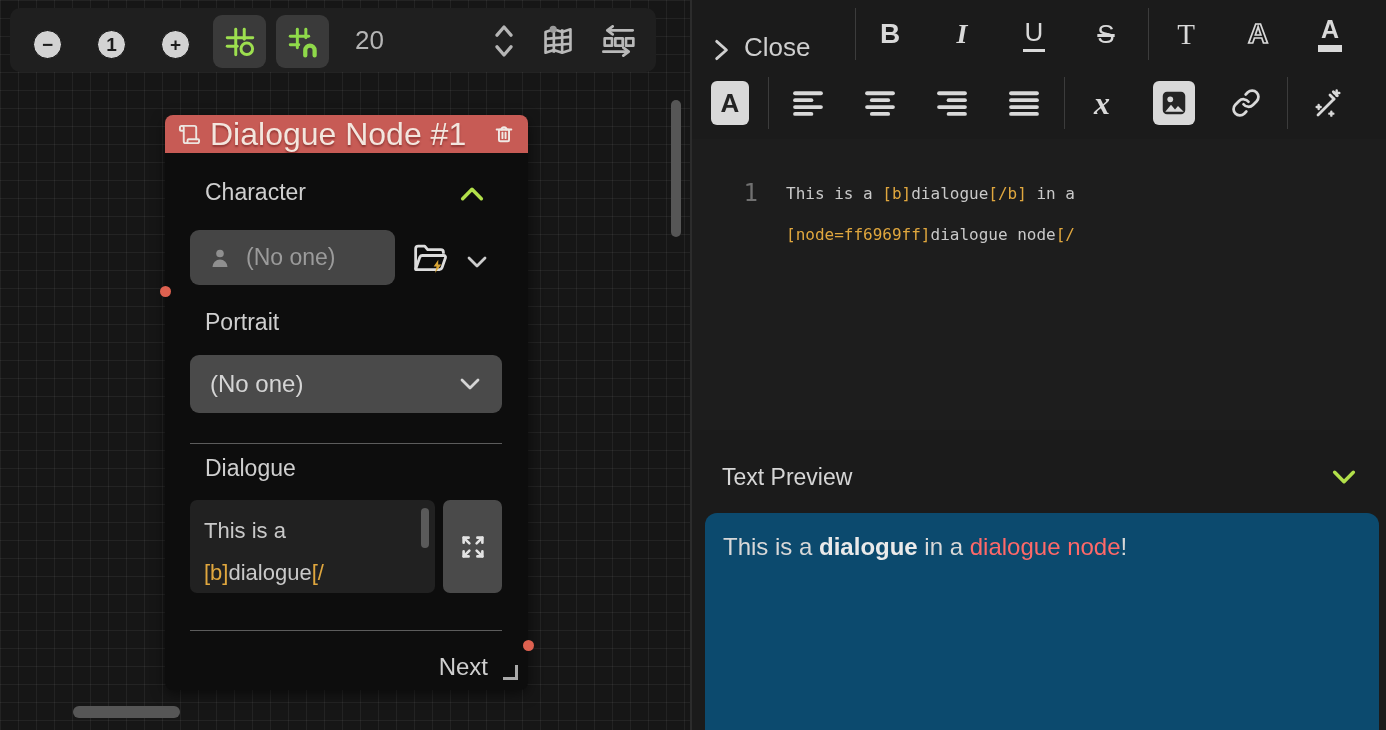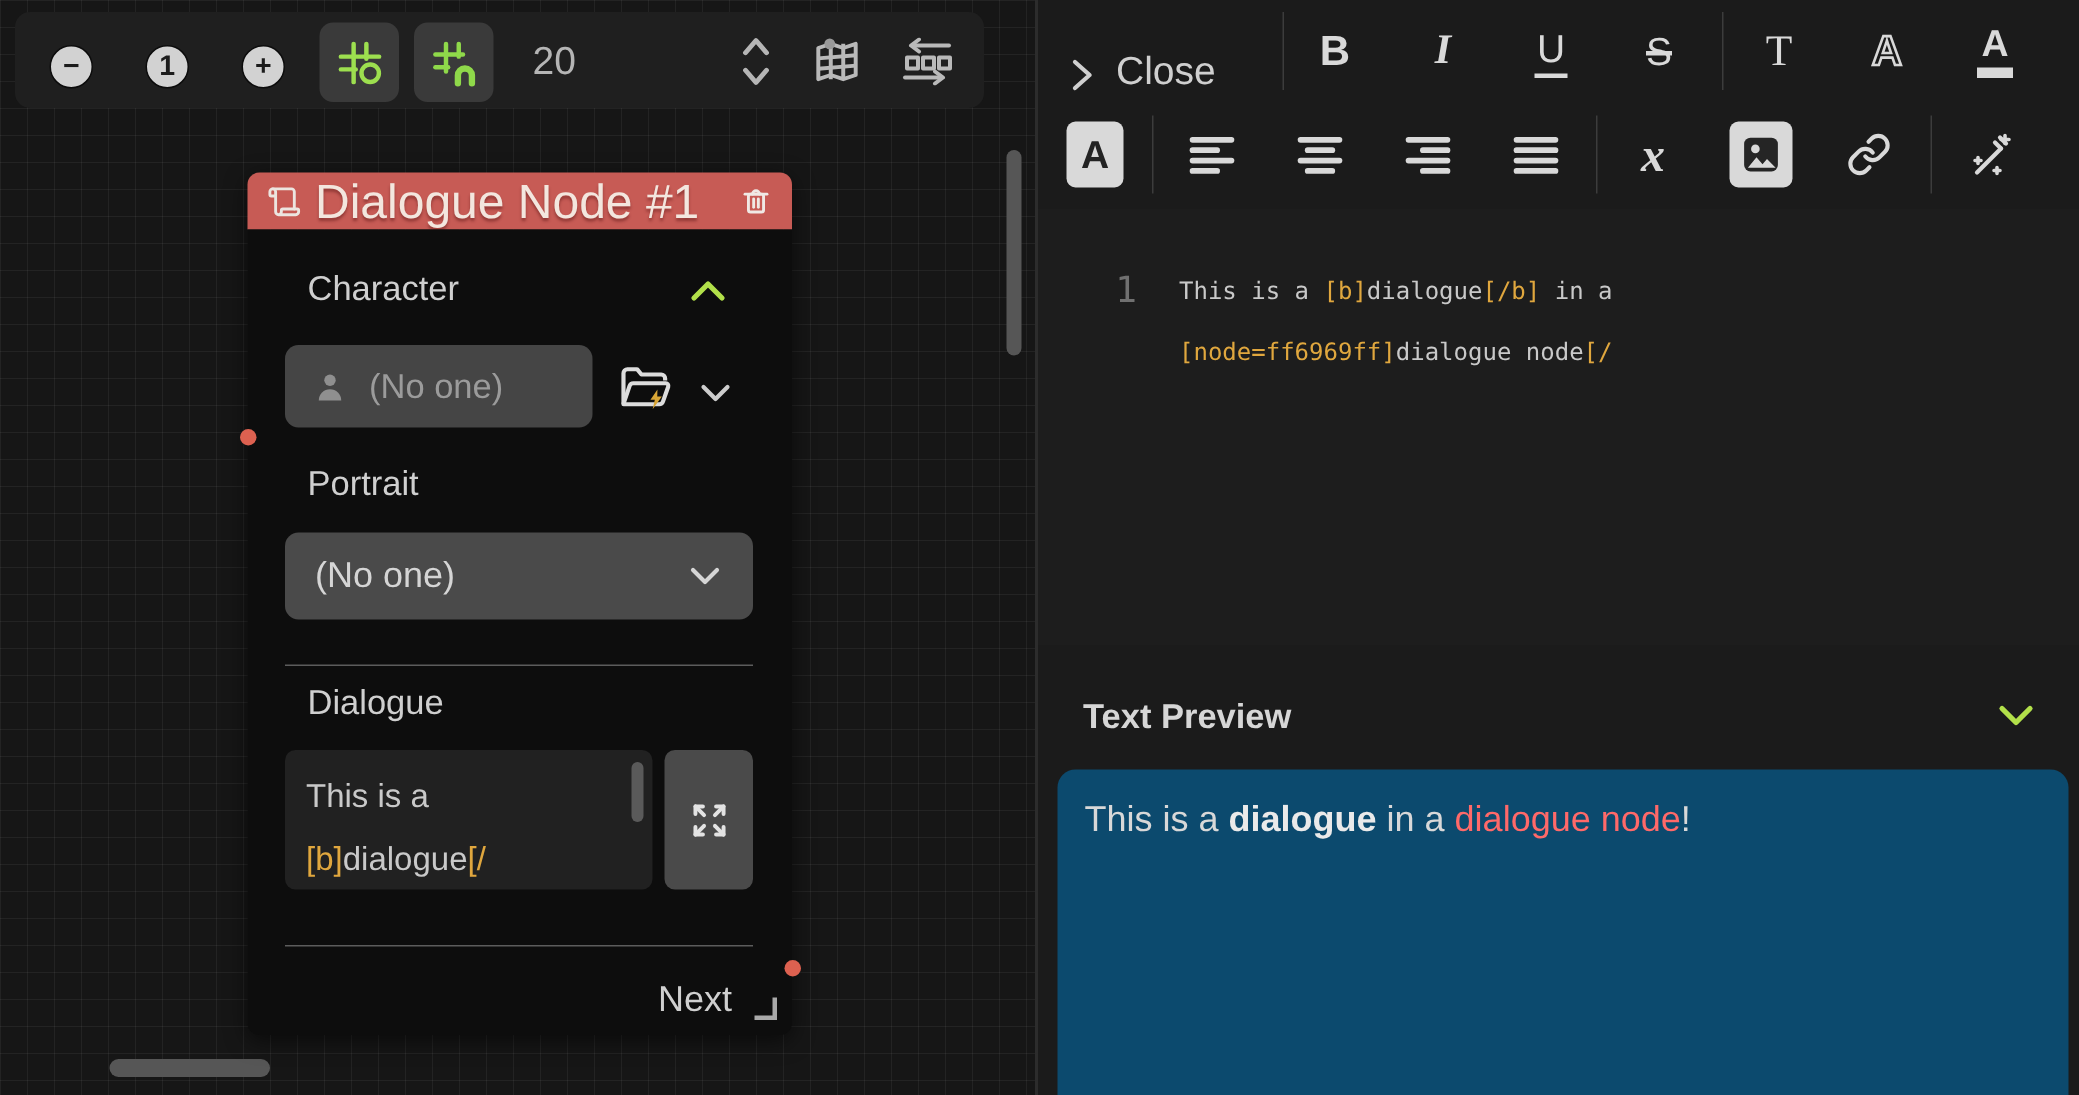--- a/index.html
+++ b/index.html
@@ -113,21 +113,21 @@
   
   #code-area { position:absolute; left:0; top:139px; width:696px; height:291px; background:#1d1d1d; }
   #code-gutter { position:absolute; left:30px; top:34px; width:36px; text-align:right;
     font-family:"DejaVu Sans Mono", monospace; font-size:24px; line-height:41px; color:#707070; }
   #code-lines { position:absolute; left:94px; top:34px; width:560px;
     font-family:"DejaVu Sans Mono", monospace; font-size:16px; line-height:41px; cursor:text; }
   .seg-plain { color:#c9c9c9; }
   .seg-tag { color:#e0a73e; }
   .seg-sym { color:#e2837d; }
   
-  #preview-title { position:absolute; left:30px; top:464px; font-size:23px; font-weight:700; color:#d6d6d6; }
+  #preview-title { position:absolute; left:30px; top:464px; font-size:23px; font-weight:400; color:#d6d6d6; }
   #preview-chevron { position:absolute; left:638px; top:466px; }
   #preview-panel { position:absolute; left:13px; top:513px; width:674px; height:217px;
     background:#0c4a6e; border-radius:12px 12px 0 0; padding:20px 18px; }
   #preview-text { font-size:24px; color:#d8d8d8; }
   .seg-prev-plain { color:#d8d8d8; }
   .seg-prev-bold { color:#eaeaea; font-weight:700; }
   .seg-prev-red { color:#ff6969; }
   svg { display:block; }
 </style>
 </head>

